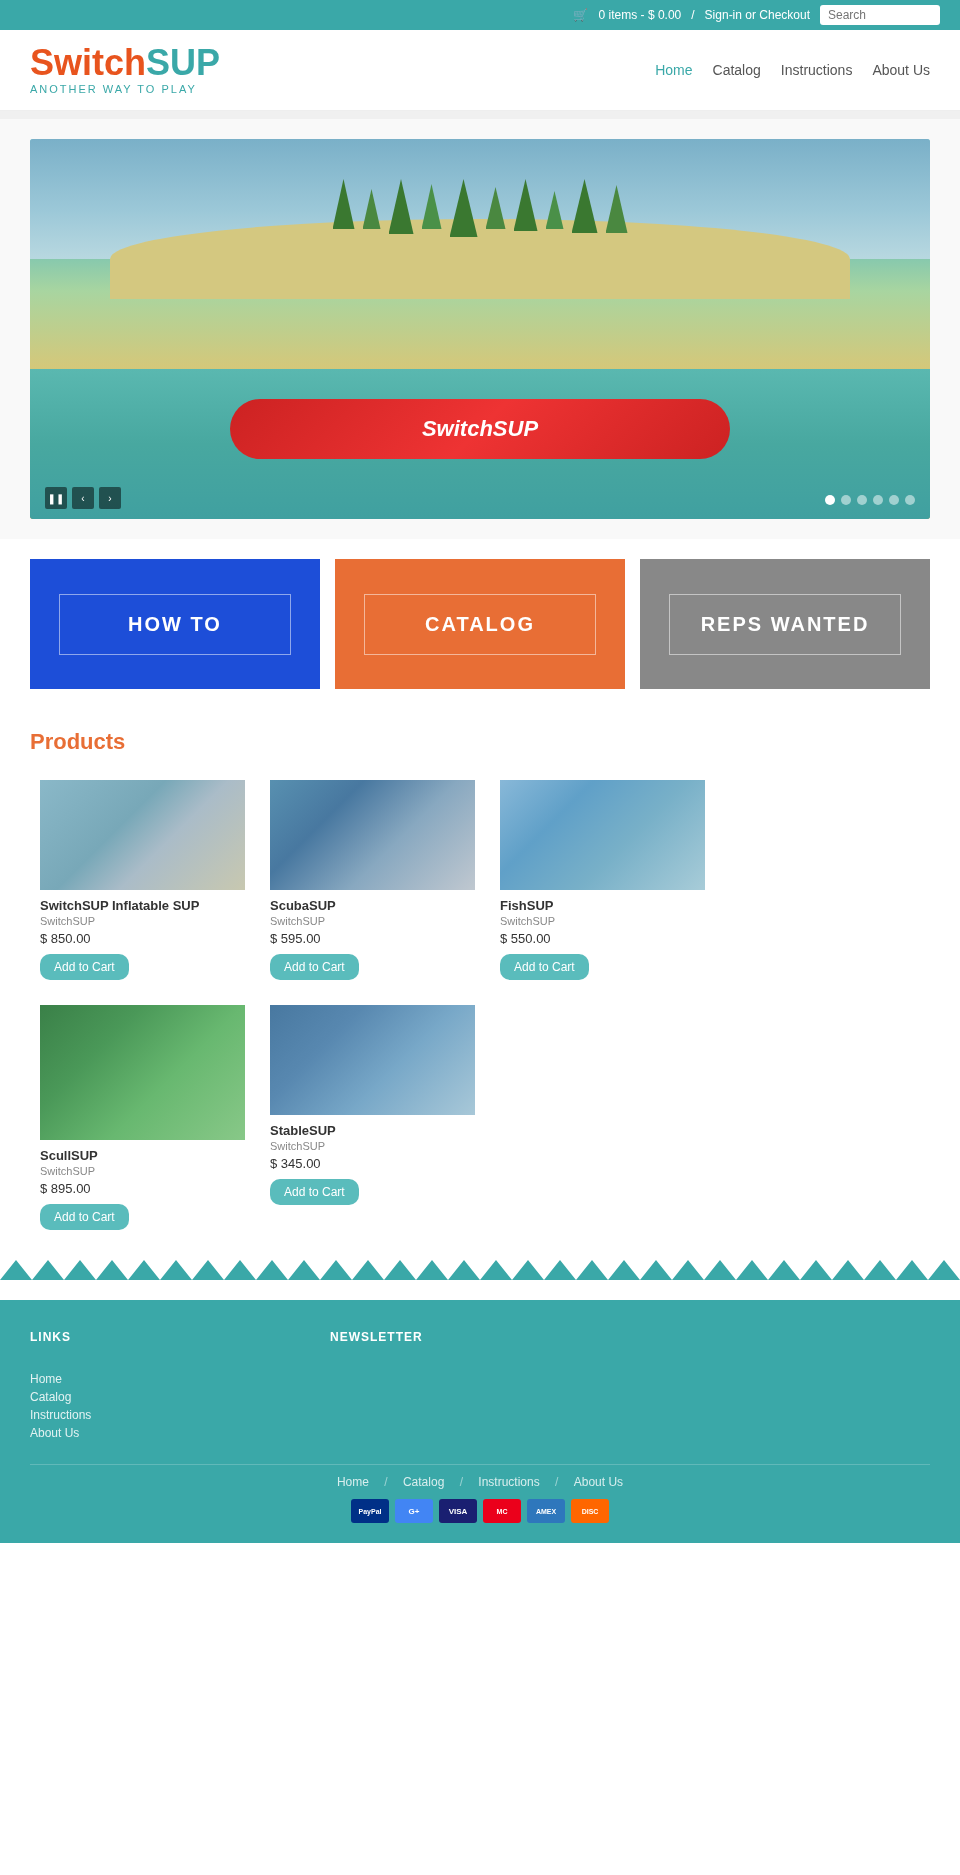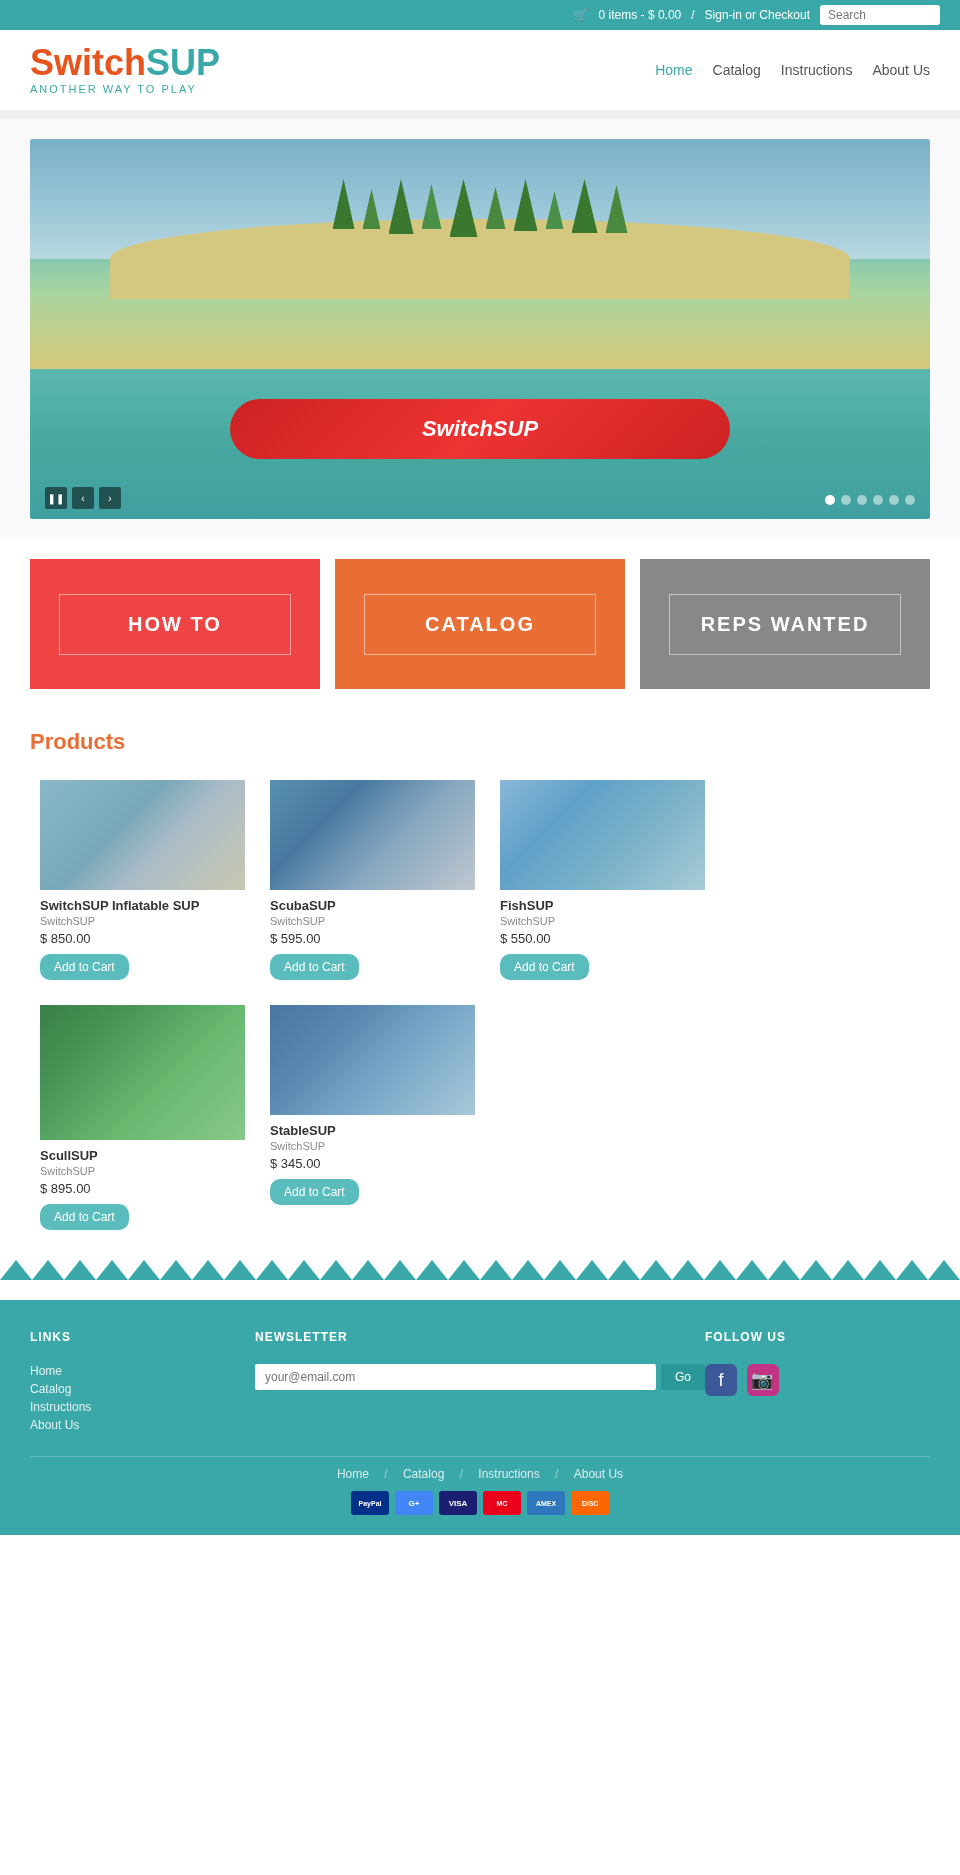--- a/index.html
+++ b/index.html
@@ -123,21 +123,21 @@
     }
     .cat-box {
       flex: 1;
       height: 130px;
       display: flex;
       align-items: center;
       justify-content: center;
       cursor: pointer;
       position: relative;
     }
-    .cat-box.teal { background: #ef4444; justify-content: center; }
+    .cat-box.teal { background: #1d4ed8; justify-content: center; }
     .cat-box.orange { background: #e86e35; }
     .cat-box.gray { background: #888; }
     .cat-box-inner {
       text-align: center;
       border: 1px solid rgba(255,255,255,0.5);
       padding: 18px 30px;
       width: 80%;
     }
     .cat-box-label {
       color: #fff;
@@ -227,21 +227,21 @@
       margin-bottom: 20px;
     }
     .footer-col {
       flex: 1;
     }
     .footer-col-wide { flex: 2; }
     .footer-col h4 {
       font-size: 12px;
       font-weight: bold;
       letter-spacing: 1px;
-      margin-bottom: 20px;
+      margin-bottom: 28px;
       color: #fff;
     }
     .footer-col a {
       display: block;
       color: rgba(255,255,255,0.85);
       text-decoration: none;
       font-size: 12px;
       margin-bottom: 4px;
     }
     .footer-newsletter-text {
@@ -496,33 +496,22 @@
     <div class="footer-col">
       <h4>LINKS</h4>
       <a href="#">Home</a>
       <a href="#">Catalog</a>
       <a href="#">Instructions</a>
       <a href="#">About Us</a>
     </div>
 
     <div class="footer-col footer-col-wide">
       <h4>NEWSLETTER</h4>
-      <div class="footer-newsletter-form">
-        <input type="text" placeholder="your@email.com" style="">
-        <button>Go</button>
-      </div>
-    </div>
-
-    <div class="footer-col">
-      <h4>FOLLOW US</h4>
-      <div class="footer-social">
-        <div class="social-icon social-fb">f</div>
-        <div class="social-icon social-ig">📷</div>
-      </div>
-    </div>
+    </div>
+
 
   </div>
 
   <div class="footer-bottom-nav">
     <a href="#">Home</a>
     <span>/</span>
     <a href="#">Catalog</a>
     <span>/</span>
     <a href="#">Instructions</a>
     <span>/</span>

